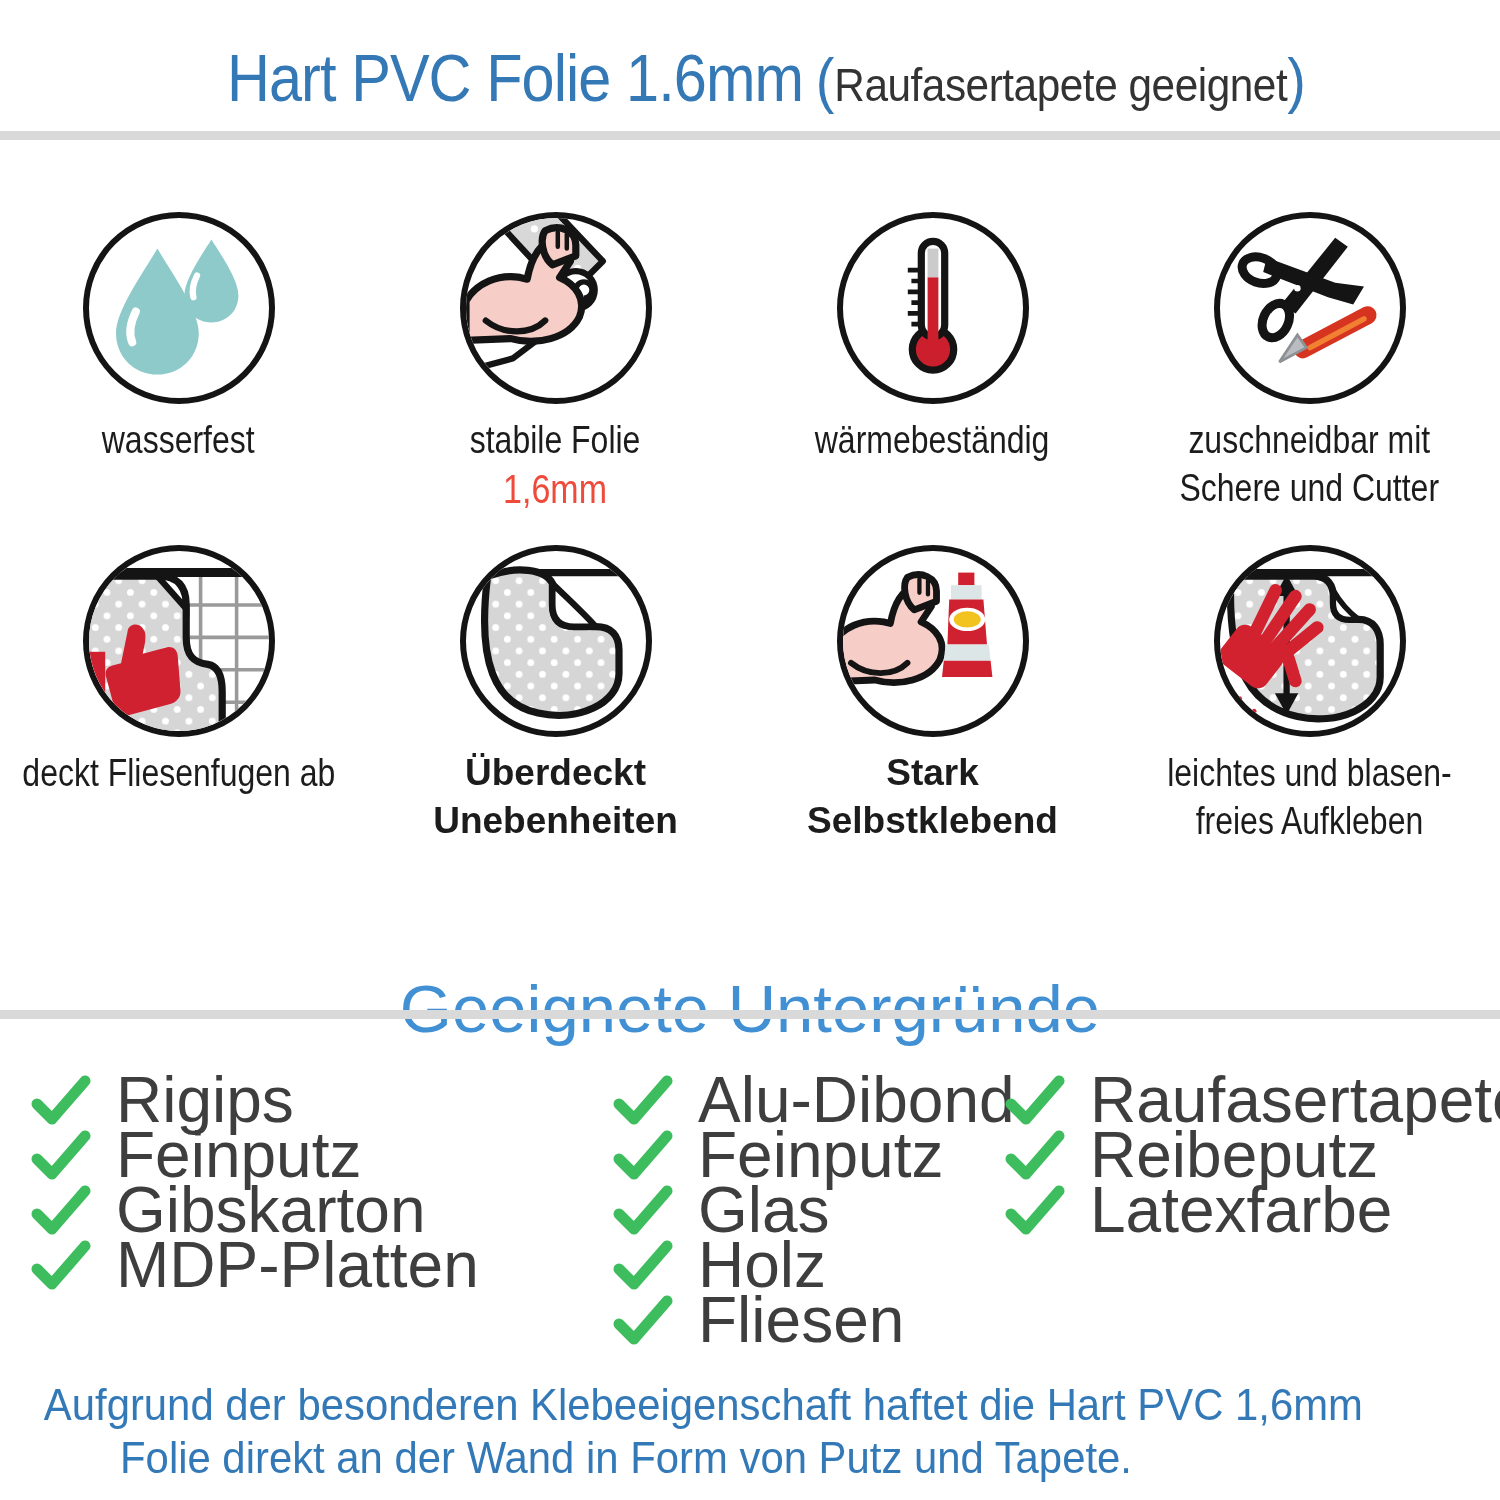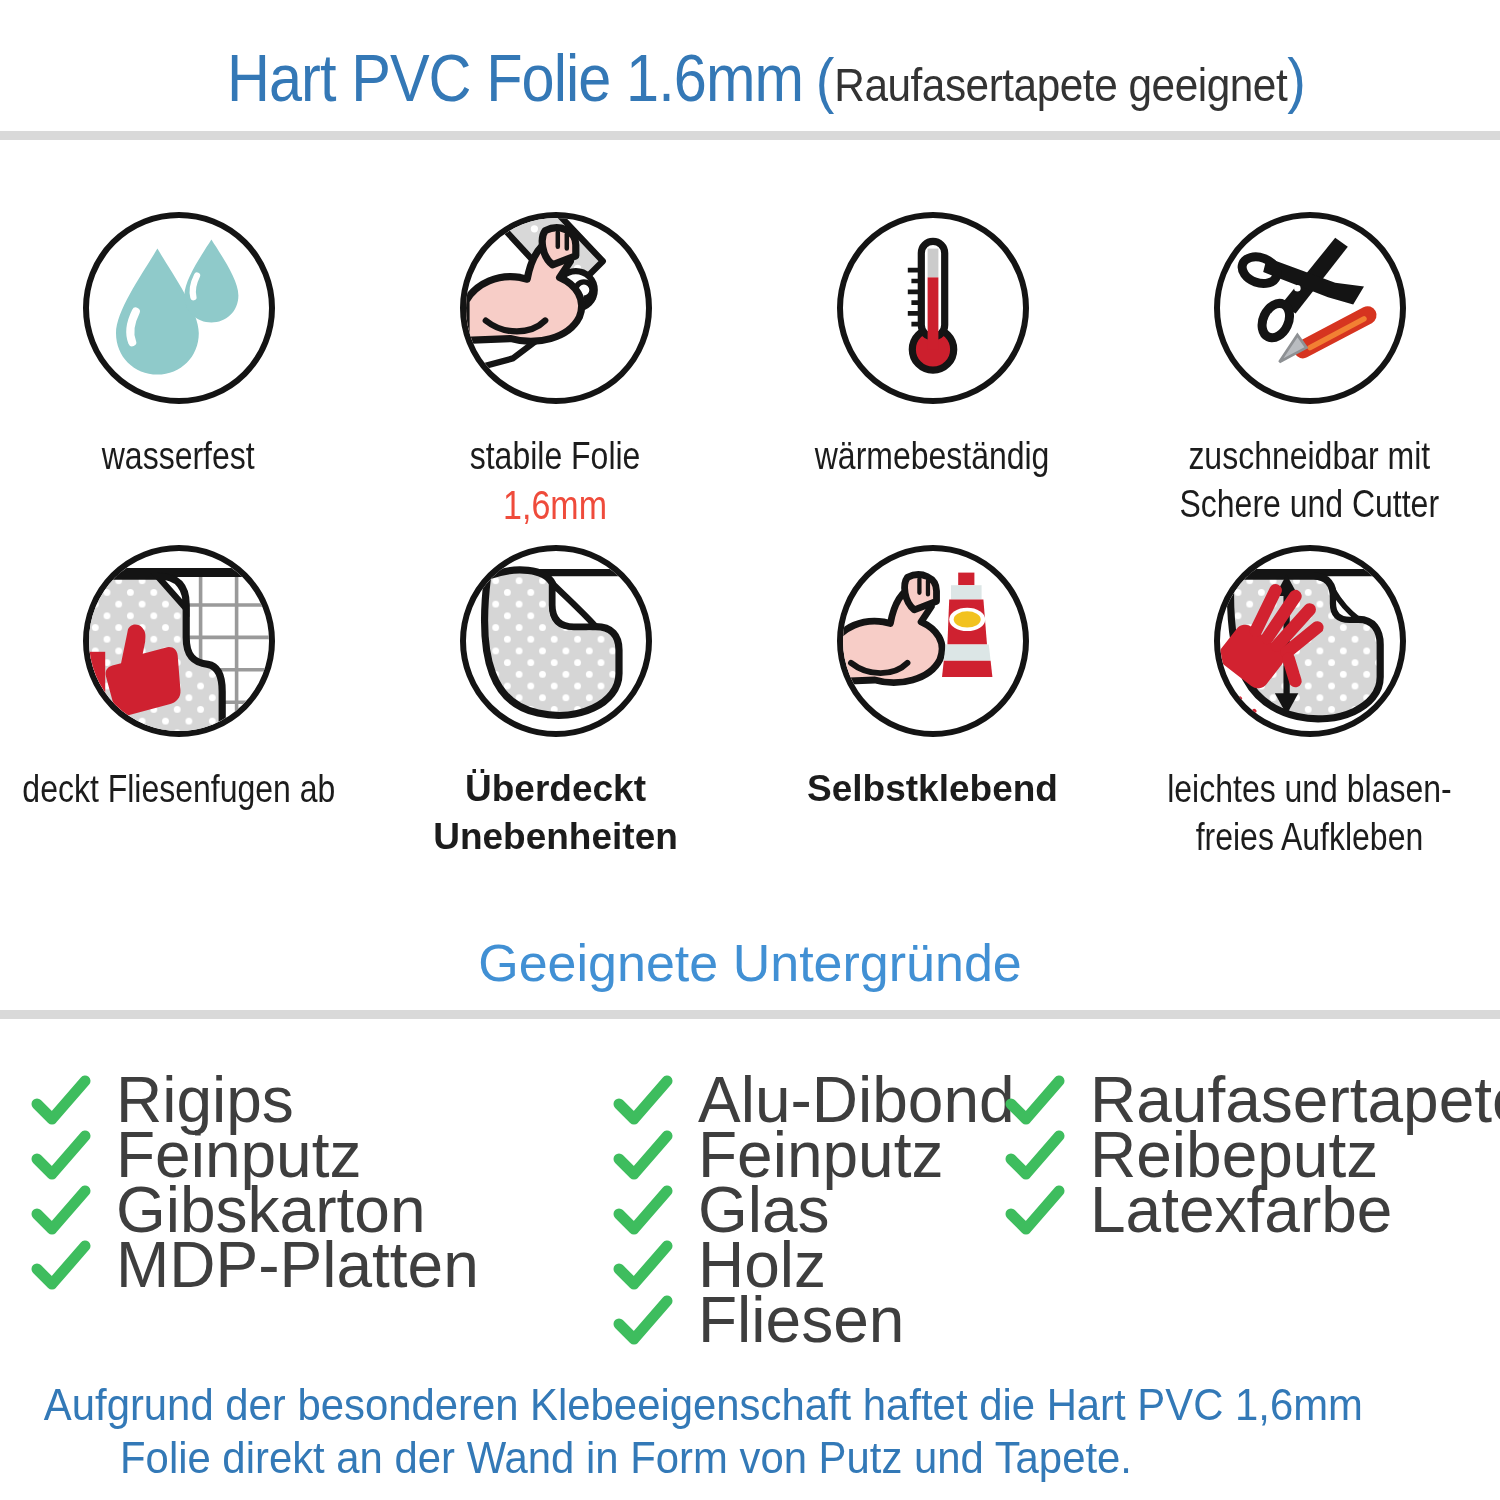--- a/index.html
+++ b/index.html
@@ -18,30 +18,30 @@
   .hr1{top:131px;}
   .hr2{top:1010px;}
 
   
   .feat-row{position:absolute;left:-10px;width:1510px;display:flex;}
   .row1{top:212px;}
   .row2{top:545px;}
   .feat{flex:0 0 377px;width:377px;display:flex;flex-direction:column;align-items:center;}
   .icon-circle{width:192px;height:192px;box-sizing:border-box;border:6px solid #141414;border-radius:50%;overflow:hidden;background:#fff;flex:0 0 auto;}
   .icon-circle svg{display:block;}
-  .cap{margin-top:28px;text-align:center;color:var(--caption_dark,#1c1c1c);}
+  .cap{margin-top:12px;text-align:center;color:var(--caption_dark,#1c1c1c);}
   .cap-line{font-size:39px;line-height:48px;white-space:nowrap;}
   .cond .cap-line{transform:scaleX(0.82);transform-origin:center;}
   .semi .cap-line{font-weight:bold;font-size:37px;}
   .cap-line:empty{display:none;}
   .sub-red{color:var(--accent_red,#ef4b3b);font-size:40px;line-height:50px;transform:scaleX(0.85);transform-origin:center;}
   .sub-red:empty{display:none;}
 
   
-  .section-title{position:absolute;top:922px;left:0;width:1500px;text-align:center;font-size:52px;line-height:82px;color:var(--section_blue,#4190d4);}
+  .section-title{position:absolute;top:968px;left:0;width:1500px;text-align:center;font-size:67px;line-height:82px;color:var(--section_blue,#4190d4);}
   .col{position:absolute;top:1072px;}
   .col1{left:30px;}
   .col2{left:612px;}
   .col3{left:1004px;}
   .item{display:flex;align-items:center;height:55px;}
   .chk{width:62px;flex:0 0 auto;margin-right:24px;display:flex;}
   .chk svg{display:block;}
   .item-label{font-size:64px;color:var(--list_dark,#3e3e3e);white-space:nowrap;}
 
   
@@ -205,20 +205,21 @@
           <rect x="64" y="12" width="9" height="7" fill="#cf2130"></rect>
           <rect x="60" y="19" width="17" height="8" fill="#dce6e6"></rect>
           <path d="M59,27 L78,27 L80,52 L58,52 Z" fill="#cf2130"></path>
           <ellipse cx="69" cy="38" rx="10" ry="6.5" fill="#fff"></ellipse>
           <ellipse cx="69" cy="38" rx="7.5" ry="4.5" fill="#f2c21f"></ellipse>
           <path d="M57,52 L81,52 L82,61 L56,61 Z" fill="#dce6e6"></path>
           <path d="M56,61 L82,61 L83,70 L55,70 Z" fill="#cf2130"></path>
         </svg>
       </div>
       <div class="cap semi">
+        <div class="cap-line">Stark</div>
         <div class="cap-line">Selbstklebend</div>
       </div>
     </div>
 
     <div class="feat">
       <div class="icon-circle">
         <svg viewBox="0 0 100 100" width="180" height="180">
           <defs>
             <pattern id="d8" width="13" height="13" patternUnits="userSpaceOnUse">
               <rect width="13" height="13" fill="#d6d6d6"></rect>

